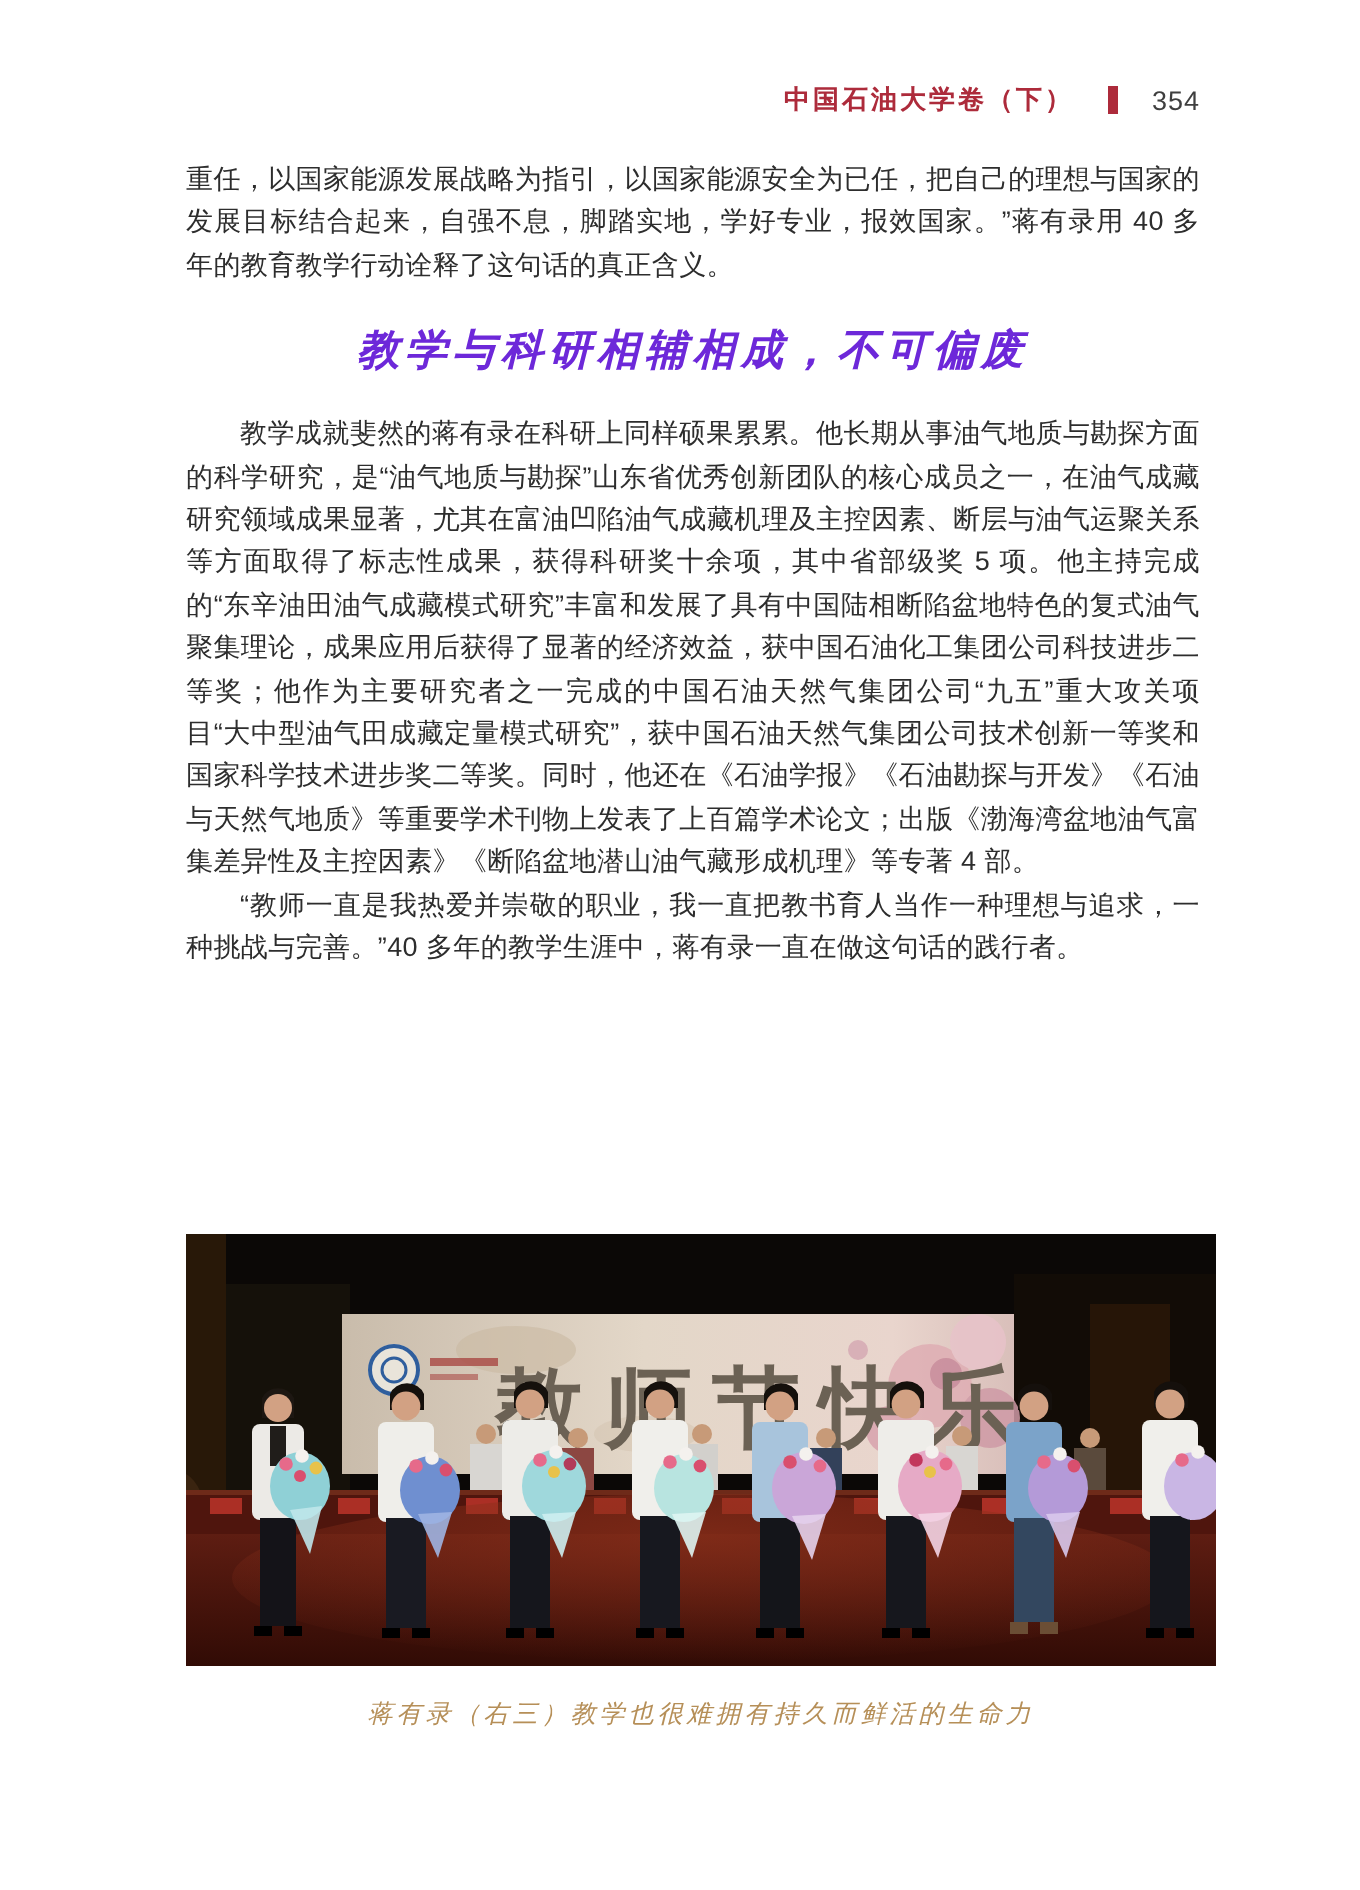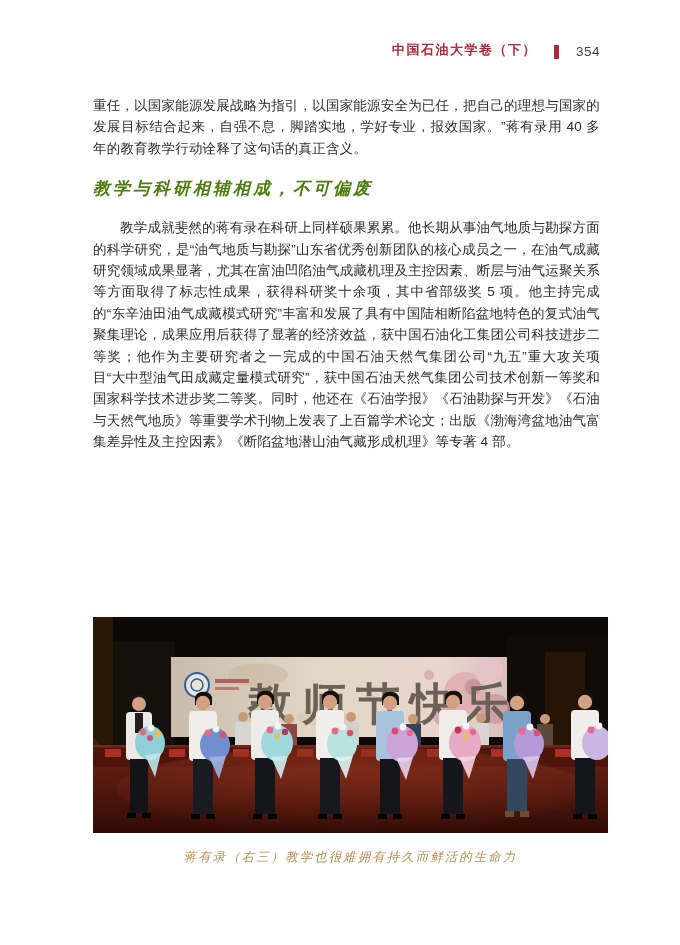--- a/index.html
+++ b/index.html
@@ -7,50 +7,50 @@
     position:relative;
     width:680px;height:945px;
     margin:0 auto;
     background:#ffffff;
     overflow:hidden;
     font-family:"Liberation Sans",sans-serif;
   }
   
   .runhead{
     position:absolute;top:41px;right:80px;
-    display:flex;align-items:flex-end;gap:17px;
+    display:flex;align-items:center;gap:17px;
   }
   .runhead .title{
     color:#ad2b3b;font-size:13px;font-weight:700;letter-spacing:1.5px;
   }
   .runhead .bar{
     width:5px;height:14px;background:#ad2b3b;
   }
   .runhead .folio{
     color:#3f3f3f;font-size:13.5px;letter-spacing:.5px;
   }
   
   .textblock{
-    position:absolute;left:93px;top:95px;width:507px;
+    position:absolute;left:93px;top:79px;width:507px;
   }
   .textblock p{
     margin:0;
     font-size:13.5px;line-height:21.4px;
     color:#2d2d2d;
     text-align:justify;
     letter-spacing:.2px;
   }
   .textblock p.indent{text-indent:2em;}
   .sect-head{
     margin:18px 0 17px 0;
-    text-align:left;
+    text-align:center;
     font-family:"DejaVu Serif",serif;
     font-style:italic;font-weight:700;
-    font-size:17px;letter-spacing:3px;
-    color:#4d7c0f;
+    font-size:21px;letter-spacing:3px;
+    color:#6d28d9;
   }
   
   .photo{
     position:absolute;left:93px;top:617px;width:515px;height:216px;
     margin:0;padding:0;
   }
   .photo svg{display:block;}
   .caption{
     position:absolute;left:93px;top:849px;width:515px;
     text-align:center;
@@ -68,20 +68,21 @@
   <div class="runhead">
     <span class="title">中国石油大学卷（下）</span>
     <span class="bar"></span>
     <span class="folio">354</span>
   </div>
 
   <div class="textblock">
     <p>重任，以国家能源发展战略为指引，以国家能源安全为已任，把自己的理想与国家的发展目标结合起来，自强不息，脚踏实地，学好专业，报效国家。”蒋有录用 40 多年的教育教学行动诠释了这句话的真正含义。</p>
     <h2 class="sect-head">教学与科研相辅相成，不可偏废</h2>
     <p class="indent">教学成就斐然的蒋有录在科研上同样硕果累累。他长期从事油气地质与勘探方面的科学研究，是“油气地质与勘探”山东省优秀创新团队的核心成员之一，在油气成藏研究领域成果显著，尤其在富油凹陷油气成藏机理及主控因素、断层与油气运聚关系等方面取得了标志性成果，获得科研奖十余项，其中省部级奖 5 项。他主持完成的“东辛油田油气成藏模式研究”丰富和发展了具有中国陆相断陷盆地特色的复式油气聚集理论，成果应用后获得了显著的经济效益，获中国石油化工集团公司科技进步二等奖；他作为主要研究者之一完成的中国石油天然气集团公司“九五”重大攻关项目“大中型油气田成藏定量模式研究”，获中国石油天然气集团公司技术创新一等奖和国家科学技术进步奖二等奖。同时，他还在《石油学报》《石油勘探与开发》《石油与天然气地质》等重要学术刊物上发表了上百篇学术论文；出版《渤海湾盆地油气富集差异性及主控因素》《断陷盆地潜山油气藏形成机理》等专著 4 部。</p>
+    <p class="indent">“教师一直是我热爱并崇敬的职业，我一直把教书育人当作一种理想与追求，一种挑战与完善。”40 多年的教学生涯中，蒋有录一直在做这句话的践行者。</p>
   </div>
 
   <figure class="photo">
     <svg viewBox="0 0 515 216" width="515" height="216">
       <defs>
         <linearGradient id="bannerG" x1="0" y1="0" x2="1" y2="0">
           <stop offset="0" stop-color="#c9bcab"></stop>
           <stop offset="0.45" stop-color="#e3d7c8"></stop>
           <stop offset="0.82" stop-color="#e9d5cd"></stop>
           <stop offset="1" stop-color="#d9bfba"></stop>

